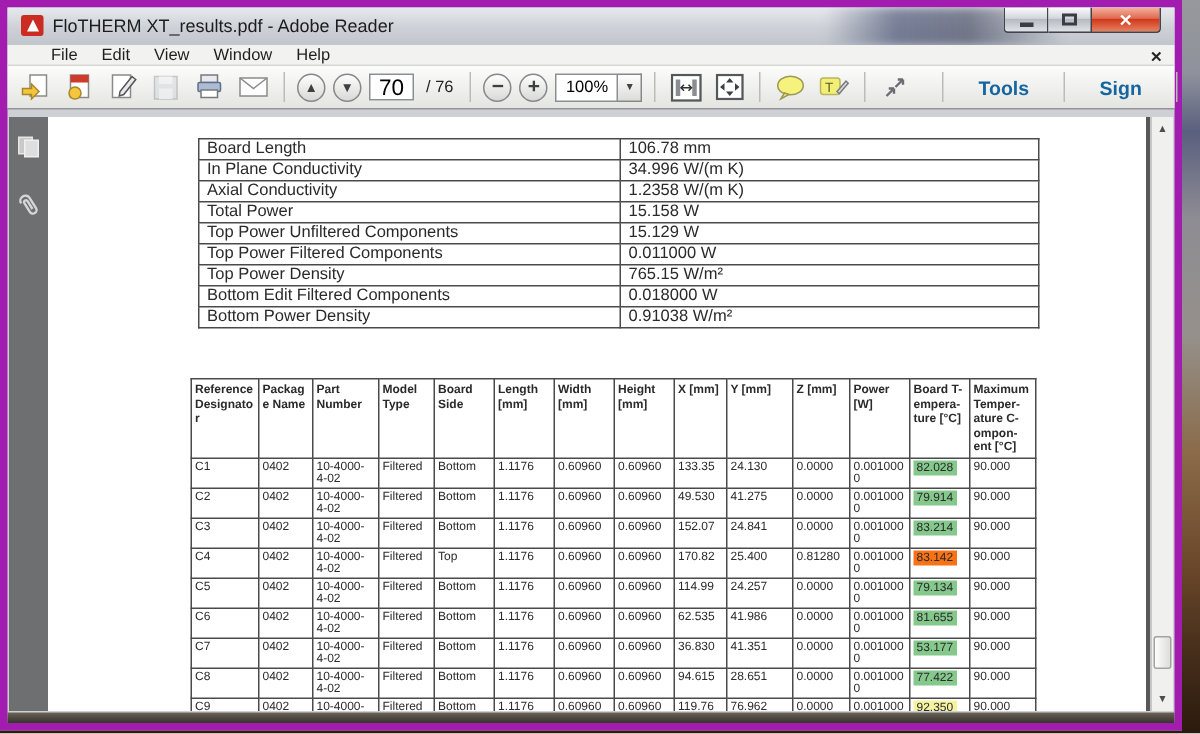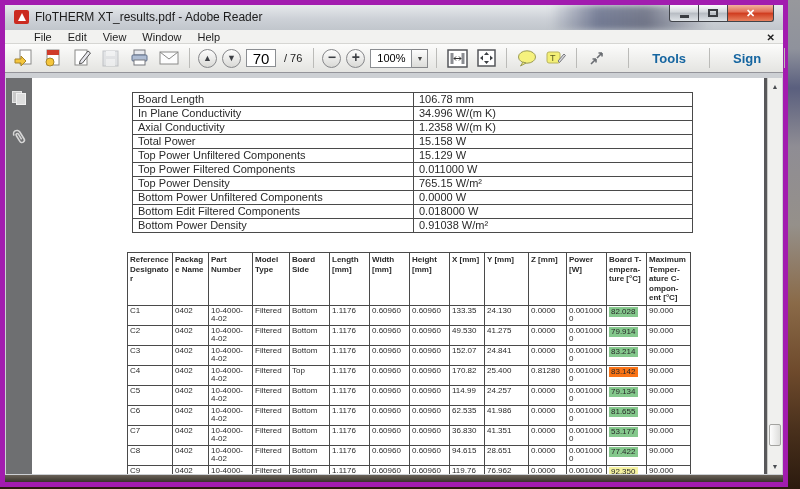--- a/index.html
+++ b/index.html
@@ -277,24 +277,20 @@
             <tr>
               <td>Top Power Filtered Components</td>
               <td>0.011000 W</td>
             </tr>
 
             <tr>
               <td>Top Power Density</td>
               <td>765.15 W/m²</td>
             </tr>
 
-            <tr>
-              <td>Bottom Power Unfiltered Components</td>
-              <td>0.0000 W</td>
-            </tr>
 
             <tr>
               <td>Bottom Edit Filtered Components</td>
               <td>0.018000 W</td>
             </tr>
 
             <tr>
               <td>Bottom Power Density</td>
               <td>0.91038 W/m²</td>
             </tr>

